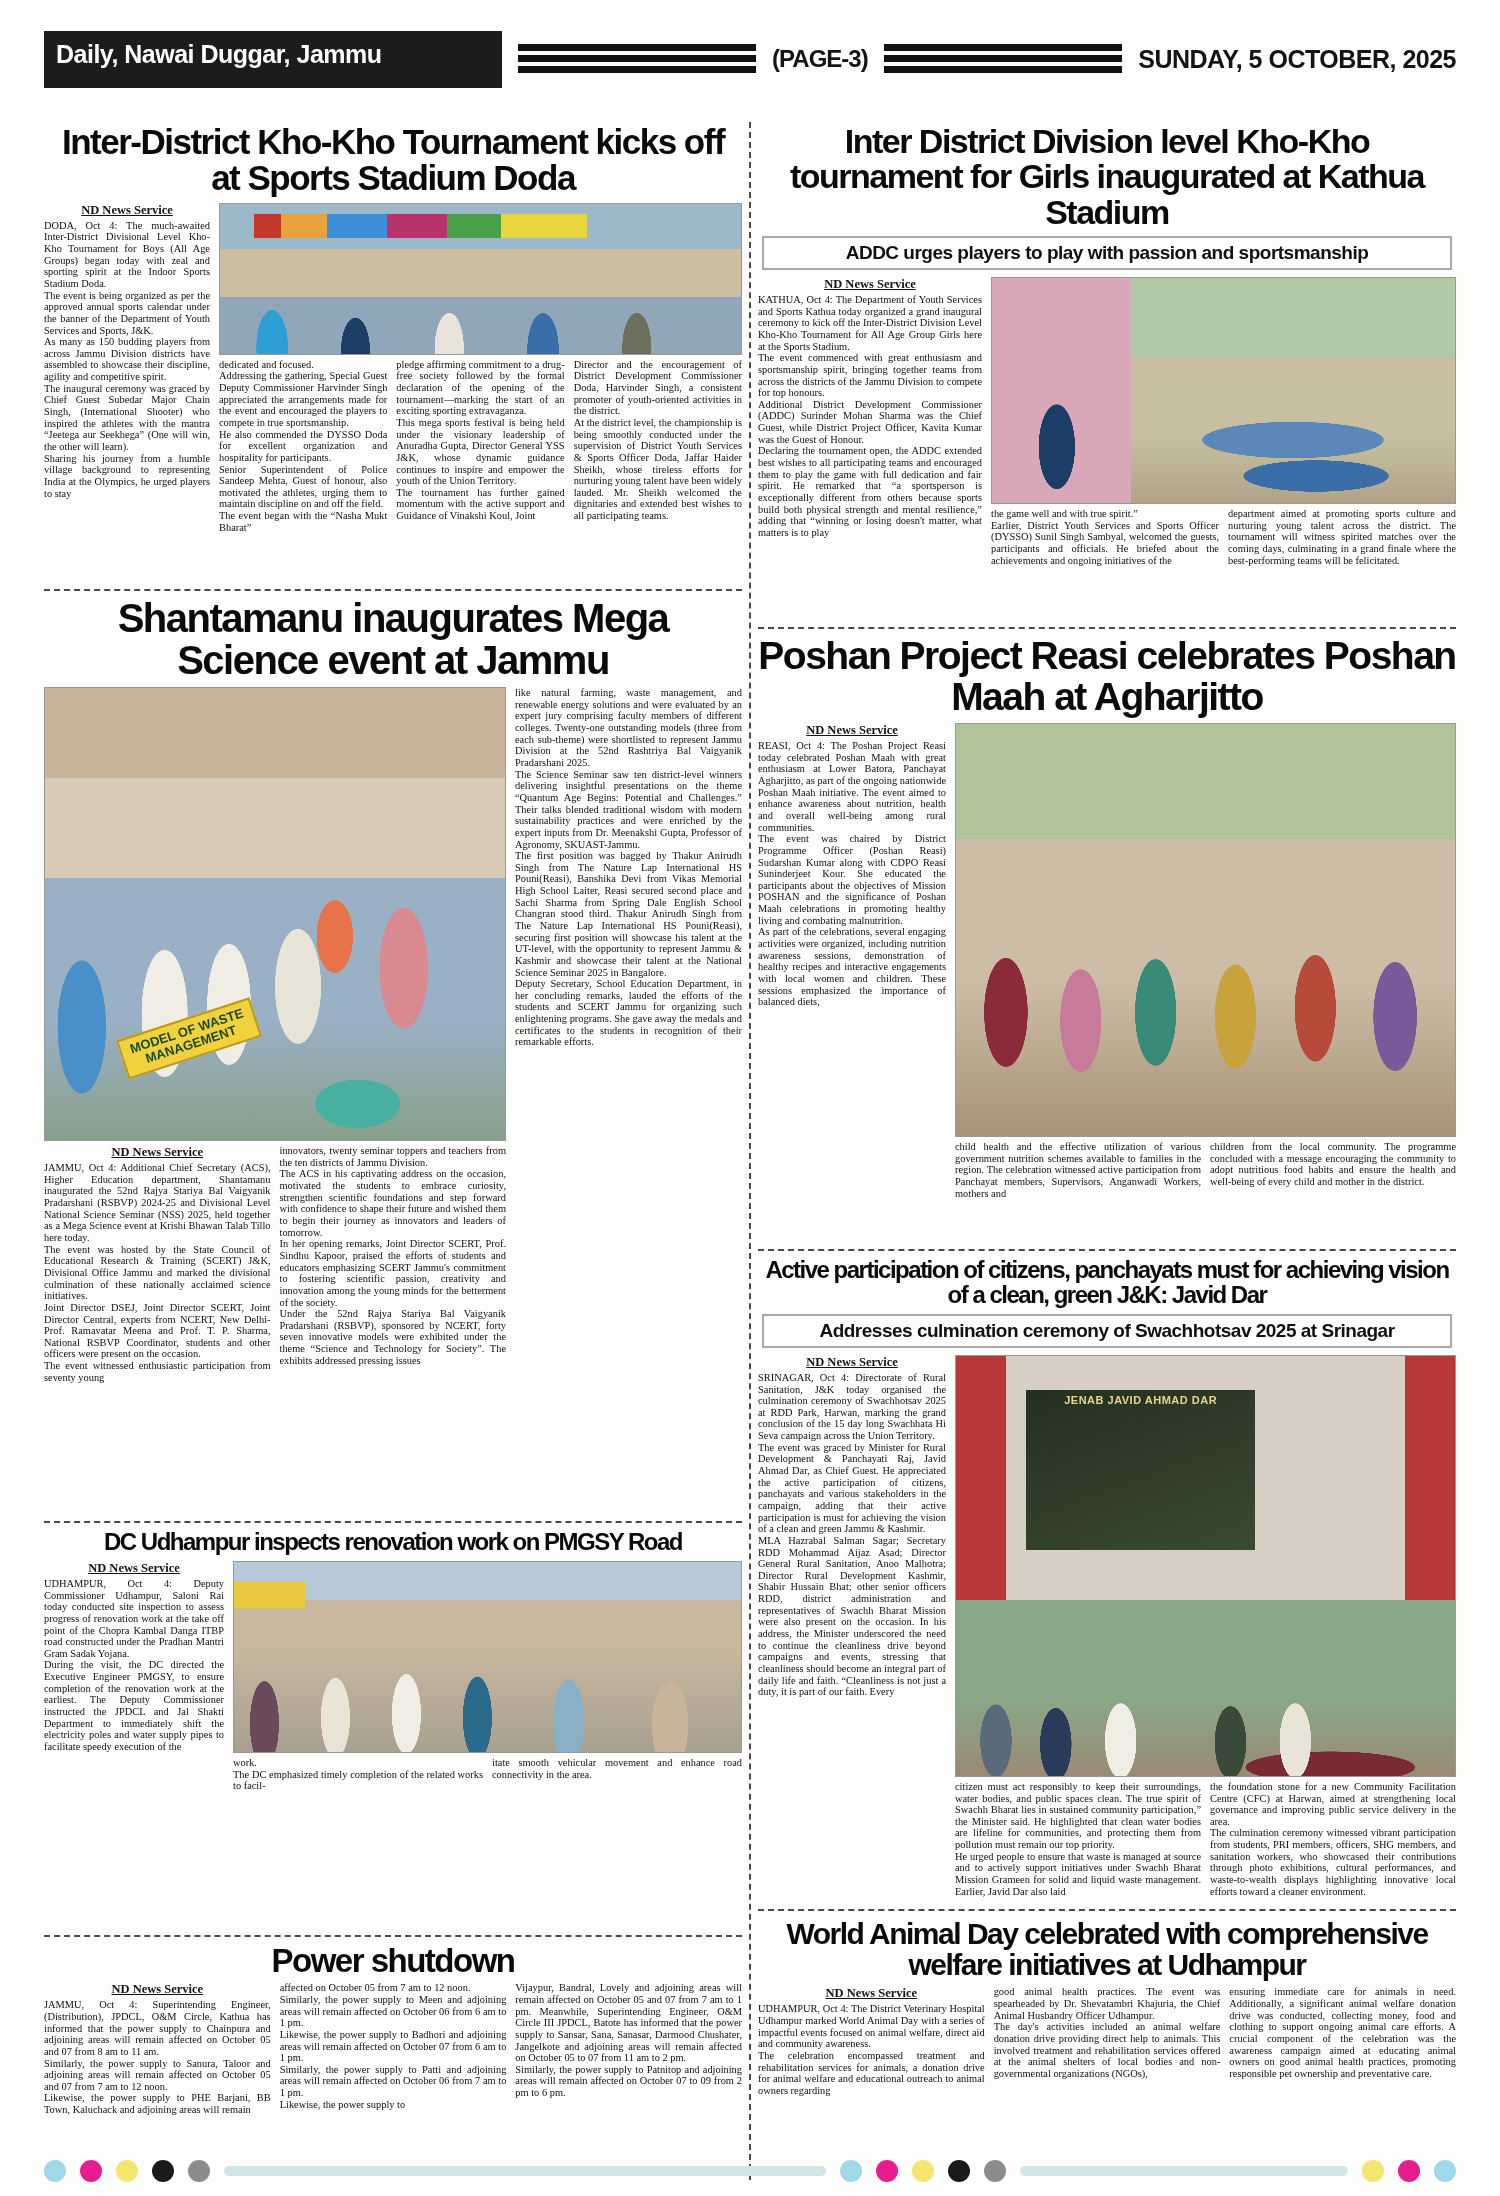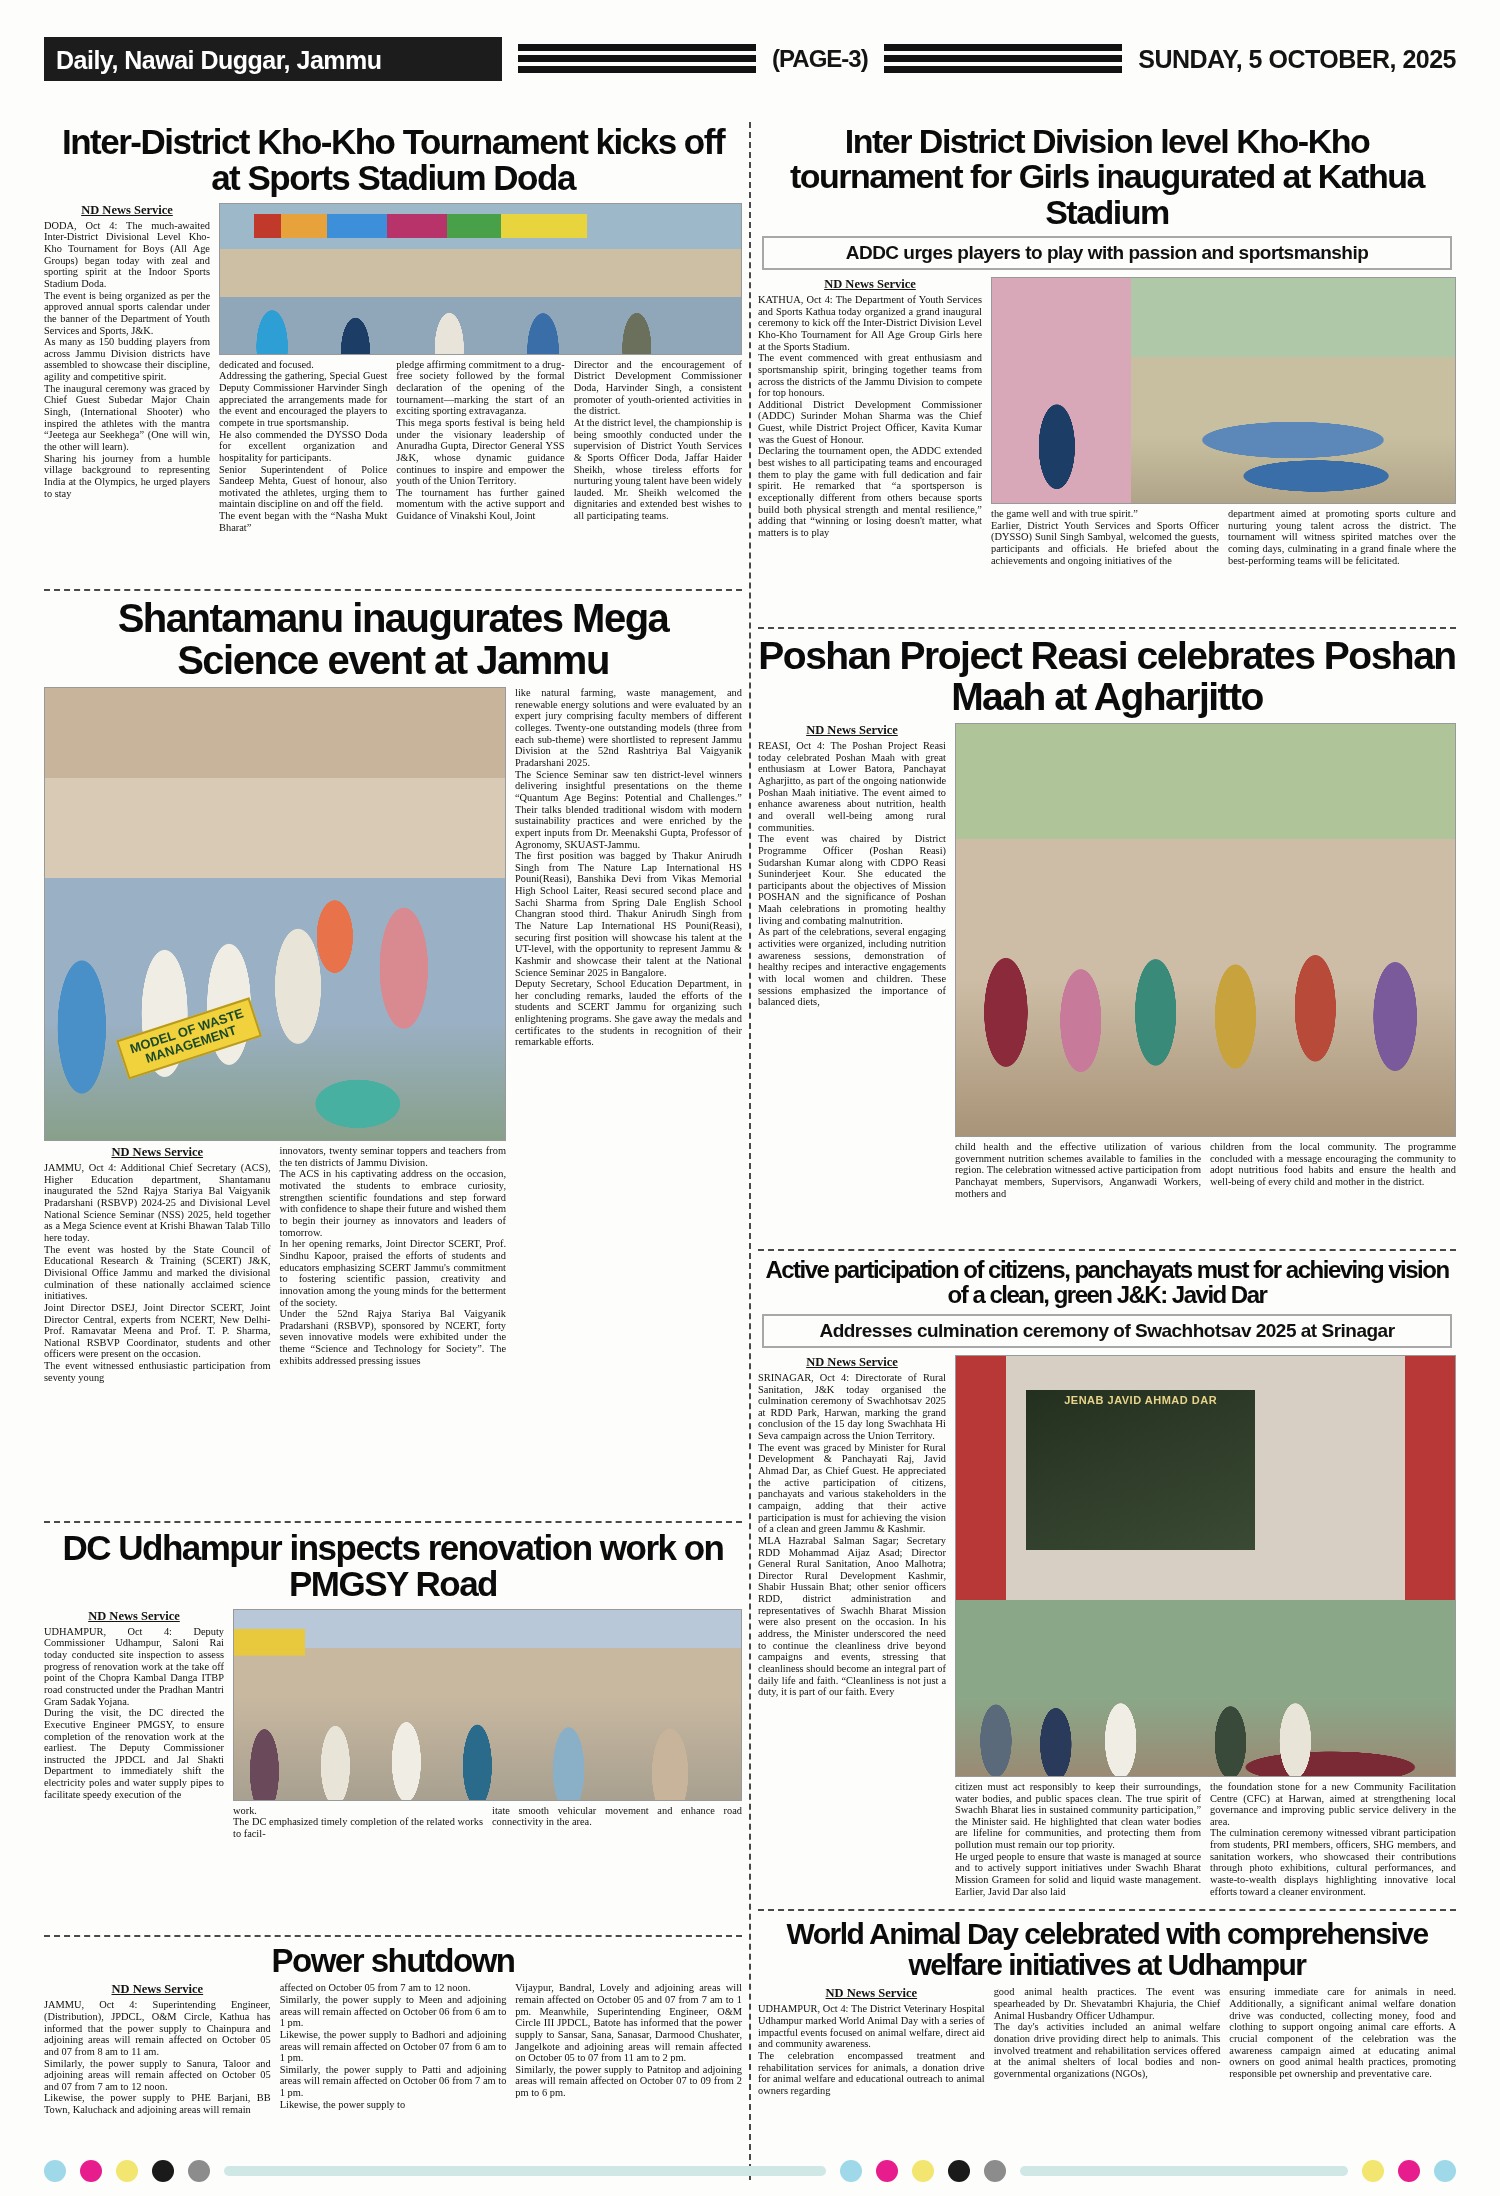--- a/index.html
+++ b/index.html
@@ -2,21 +2,21 @@
 <html><head>
 <meta charset="utf-8">
 <style>
   html,body{margin:0;padding:0;background:#e8e8e8;}
   .page{width:1500px;height:2196px;background:#fdfdfb;box-sizing:border-box;
         padding:30px 44px 0;position:relative;overflow:hidden;
         font-family:"Liberation Serif","DejaVu Serif",serif;color:#141414;}
   
   .hdr{display:flex;align-items:center;gap:16px;margin:6px 0 10px;height:46px;}
   .mast{background:#1c1c1c;color:#fff;font-family:"Liberation Sans","DejaVu Sans",sans-serif;
-        font-weight:700;font-size:25px;padding:9px 120px 6px 12px;white-space:nowrap;letter-spacing:-0.5px;}
+        font-weight:700;font-size:25px;padding:9px 120px 19px 12px;white-space:nowrap;letter-spacing:-0.5px;}
   .stripes{flex:1;height:30px;background:repeating-linear-gradient(180deg,#121212 0 7px,#fdfdfb 7px 11px);}
   .plabel{font-family:Liberation Sans, sans-serif;font-weight:700;font-size:24px;letter-spacing:-1px;white-space:nowrap;}
   .pdate{font-family:"Liberation Sans",sans-serif;font-weight:700;font-size:25px;letter-spacing:-0.5px;white-space:nowrap;}
   
   .content{display:flex;margin-top:40px;}
   .half{width:698px;}
   .vsep{width:0;border-left:2px dashed #4a4a4a;margin:0 7px;}
   .dvh{border-top:2px dashed #4a4a4a;margin:5px 0;}
   article{overflow:hidden;}
   
@@ -173,21 +173,21 @@
           <div class="c bt">like natural farming, waste management, and renewable energy solutions and were evaluated by an expert jury comprising faculty members of different colleges. Twenty-one outstanding models (three from each sub-theme) were shortlisted to represent Jammu Division at the 52nd Rashtriya Bal Vaigyanik Pradarshani 2025.
 The Science Seminar saw ten district-level winners delivering insightful presentations on the theme “Quantum Age Begins: Potential and Challenges.” Their talks blended traditional wisdom with modern sustainability practices and were enriched by the expert inputs from Dr. Meenakshi Gupta, Professor of Agronomy, SKUAST-Jammu.
 The first position was bagged by Thakur Anirudh Singh from The Nature Lap International HS Pouni(Reasi), Banshika Devi from Vikas Memorial High School Laiter, Reasi secured second place and Sachi Sharma from Spring Dale English School Changran stood third. Thakur Anirudh Singh from The Nature Lap International HS Pouni(Reasi), securing first position will showcase his talent at the UT-level, with the opportunity to represent Jammu &amp; Kashmir and showcase their talent at the National Science Seminar 2025 in Bangalore.
 Deputy Secretary, School Education Department, in her concluding remarks, lauded the efforts of the students and SCERT Jammu for organizing such enlightening programs. She gave away the medals and certificates to the students in recognition of their remarkable efforts.</div>
         </div>
       </article>
 
       <div class="dvh"></div>
 
       <article style="height:402px;">
-        <h1 class="hl" style="font-size:35px;">DC Udhampur inspects renovation work on PMGSY Road</h1>
+        <h1 class="hl" style="font-size:24px;">DC Udhampur inspects renovation work on PMGSY Road</h1>
         <div class="row">
           <div style="flex:0 0 180px;min-width:0;">
             <div class="byl">ND News Service</div>
             <div class="bt">UDHAMPUR, Oct 4: Deputy Commissioner Udhampur, Saloni Rai today conducted site inspection to assess progress of renovation work at the take off point of the Chopra Kambal Danga ITBP road constructed under the Pradhan Mantri Gram Sadak Yojana.
 During the visit, the DC directed the Executive Engineer PMGSY, to ensure completion of the renovation work at the earliest. The Deputy Commissioner instructed the JPDCL and Jal Shakti Department to immediately shift the electricity poles and water supply pipes to facilitate speedy execution of the</div>
           </div>
           <div style="flex:1;min-width:0;">
             <div class="photo ph-pmgsy"></div>
             <div class="row">
               <div class="c bt">work.

